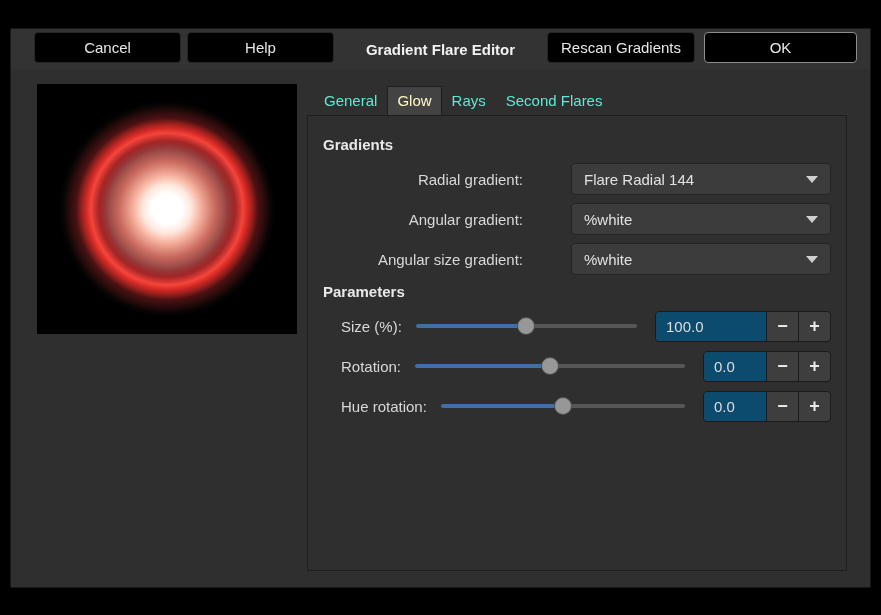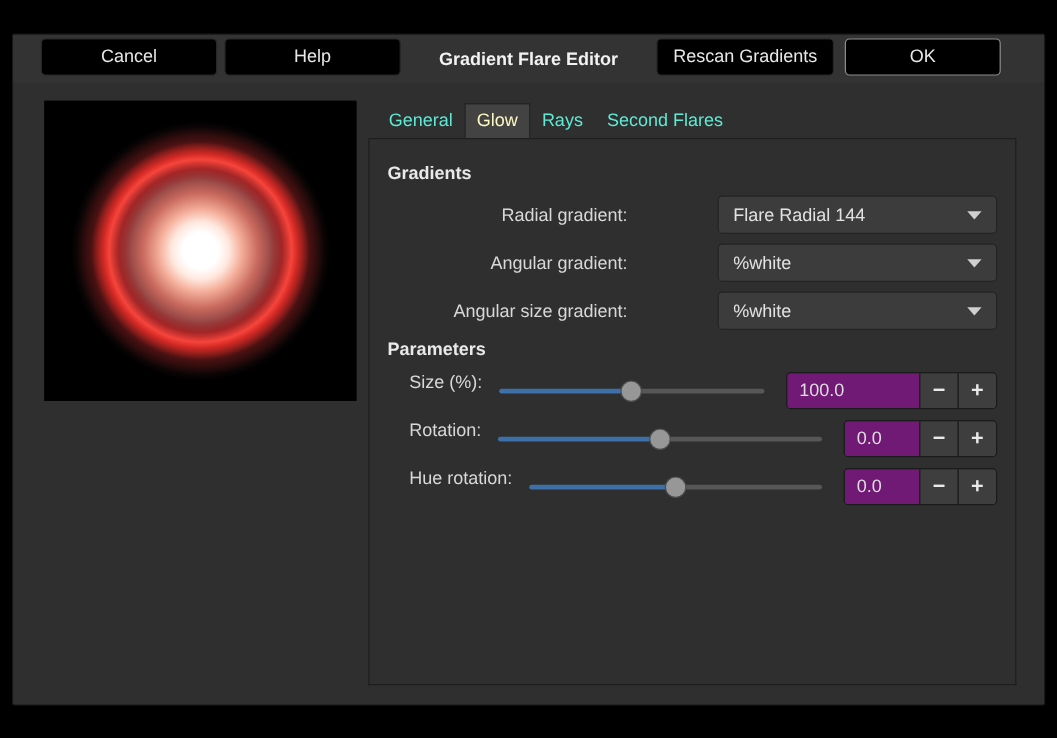--- a/index.html
+++ b/index.html
@@ -10,21 +10,21 @@
     background:#2f2f2f; border:1px solid #191919; border-radius:2px; }
 
   
   .header { position:relative; height:40px; background:#333; }
   .hbtn { position:absolute; top:3px; height:31px; background:#000000;
     border:1px solid #272727; border-radius:4px; color:#e8e8e8; font-size:15px;
     display:flex; align-items:center; justify-content:center; cursor:pointer; }
   #btn-cancel { left:23px;  width:147px; }
   #btn-help   { left:176px; width:147px; }
   #btn-rescan { left:536px; width:148px; }
-  #btn-ok     { left:693px; width:130px; border-color:#8d8d8d; }
+  #btn-ok     { left:693px; width:153px; border-color:#8d8d8d; }
   .dlg-title { position:absolute; left:50%; top:12px; transform:translateX(-50%);
     color:#f2f2f2; font-weight:bold; font-size:15px; white-space:nowrap;text-align:center; }
 
   
   .preview { position:absolute; left:26px; top:55px; width:260px; height:250px;
     background:#000; }
   .flare { position:absolute; inset:0;
     background:
       radial-gradient(circle at 50% 50%,
         rgba(255,60,50,0) 58px, rgba(200,25,25,0.55) 68px,
@@ -43,50 +43,50 @@
   .tab { padding:5px 9px 6px; font-size:15px; color:#5eead4; cursor:pointer;
     margin-bottom:-1px; border:1px solid transparent; }
   .tab.active { background:#434343; border-color:#1e1e1e; color:#fef9c3; }
   .nb-body { height:455px; border:1px solid #1e1e1e; border-top:none;
     padding:12px 15px 0; }
 
   .section-title { font-size:15px; font-weight:bold; color:#e9e9e9;
     margin:8px 0 10px; }
 
   
-  .grad-row { display:flex; align-items:center; height:32px; margin-bottom:8px;gap:27px; }
+  .grad-row { display:flex; align-items:center; height:32px; margin-bottom:8px; }
   .grad-label { width:200px; margin-right:48px; text-align:right;
     color:#d8d8d8; font-size:15px; white-space:nowrap; }
   .dropdown { flex:1; height:32px; background:#3c3c3c; border:1px solid #242424;
     border-radius:4px; display:flex; align-items:center; padding:0 12px;
     cursor:pointer; }
   .dd-value { flex:1; color:#e2e2e2; font-size:15px; }
   .chevron { width:0; height:0; border-left:6px solid transparent;
     border-right:6px solid transparent; border-top:7px solid #cfcfcf; }
 
   
   .params { }
-  .param-row { display:flex; align-items:flex-start; height:32px; margin-bottom:8px;
+  .param-row { display:flex; align-items:center; height:32px; margin-bottom:8px;
     padding-left:18px; }
   .param-label { margin-right:14px; color:#d8d8d8; font-size:15px;
     white-space:nowrap; }
   .slider { flex:1; position:relative; height:32px; margin-right:18px;
     cursor:pointer; }
   .track-fill { position:absolute; left:0; top:14px; height:4px; width:50%;
     background:#3d6fa8; border-radius:2px; }
   .track-rest { position:absolute; left:50%; right:0; top:14px; height:4px;
     background:#575757; border-radius:2px; }
   .handle { position:absolute; left:calc(50% - 9px); top:7px; width:18px;
     height:18px; border-radius:50%; background:#979797;
     border:1px solid #4d4d4d; cursor:grab; }
 
   .spin { display:flex; height:31px; border:1px solid #1b1b1b; border-radius:4px;
     overflow:hidden; background:#242424; }
   .entry { padding:0 10px; line-height:29px; color:#dedede; font-size:15px;
-    background:#701a75; }
+    background:#0c4a6e; }
   .entry.wide { width:110px; }
   .entry.narrow { width:62px; }
   .spin-btn { width:32px; background:#3e3e3e; border-left:1px solid #1b1b1b;
     color:#e9e9e9; font-size:18px; font-weight:bold; text-align:center;
     line-height:29px; cursor:pointer; }
 </style>
 </head>
 <body>
 
 <div class="window">

